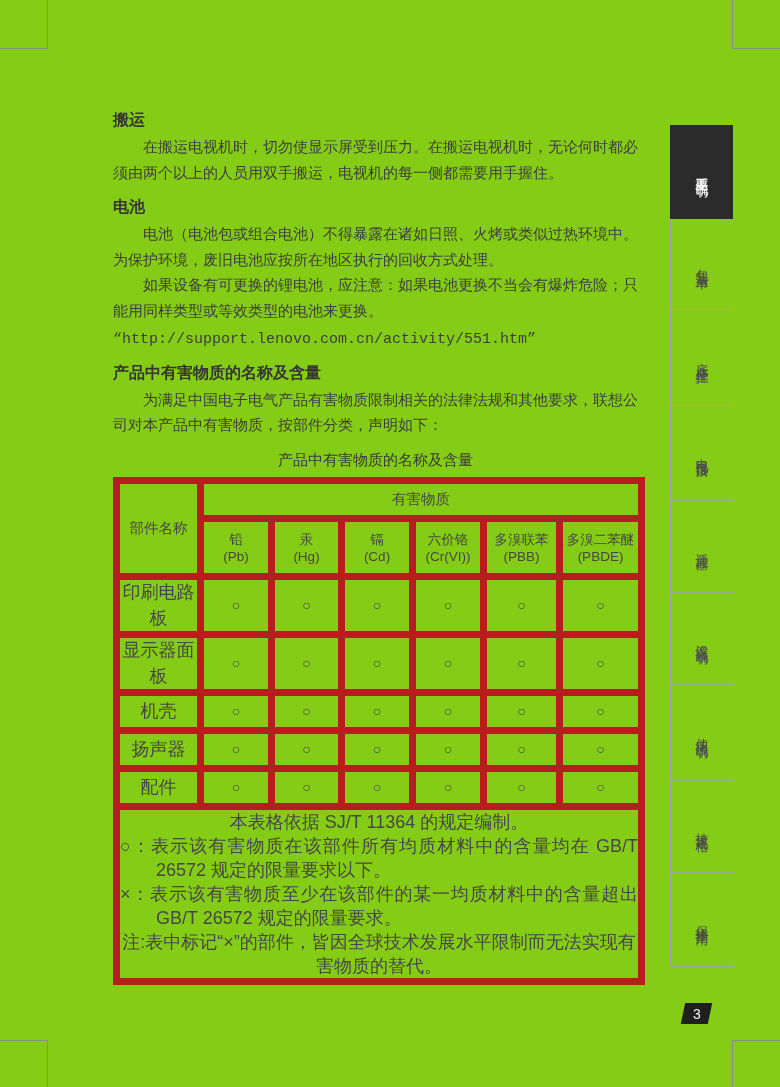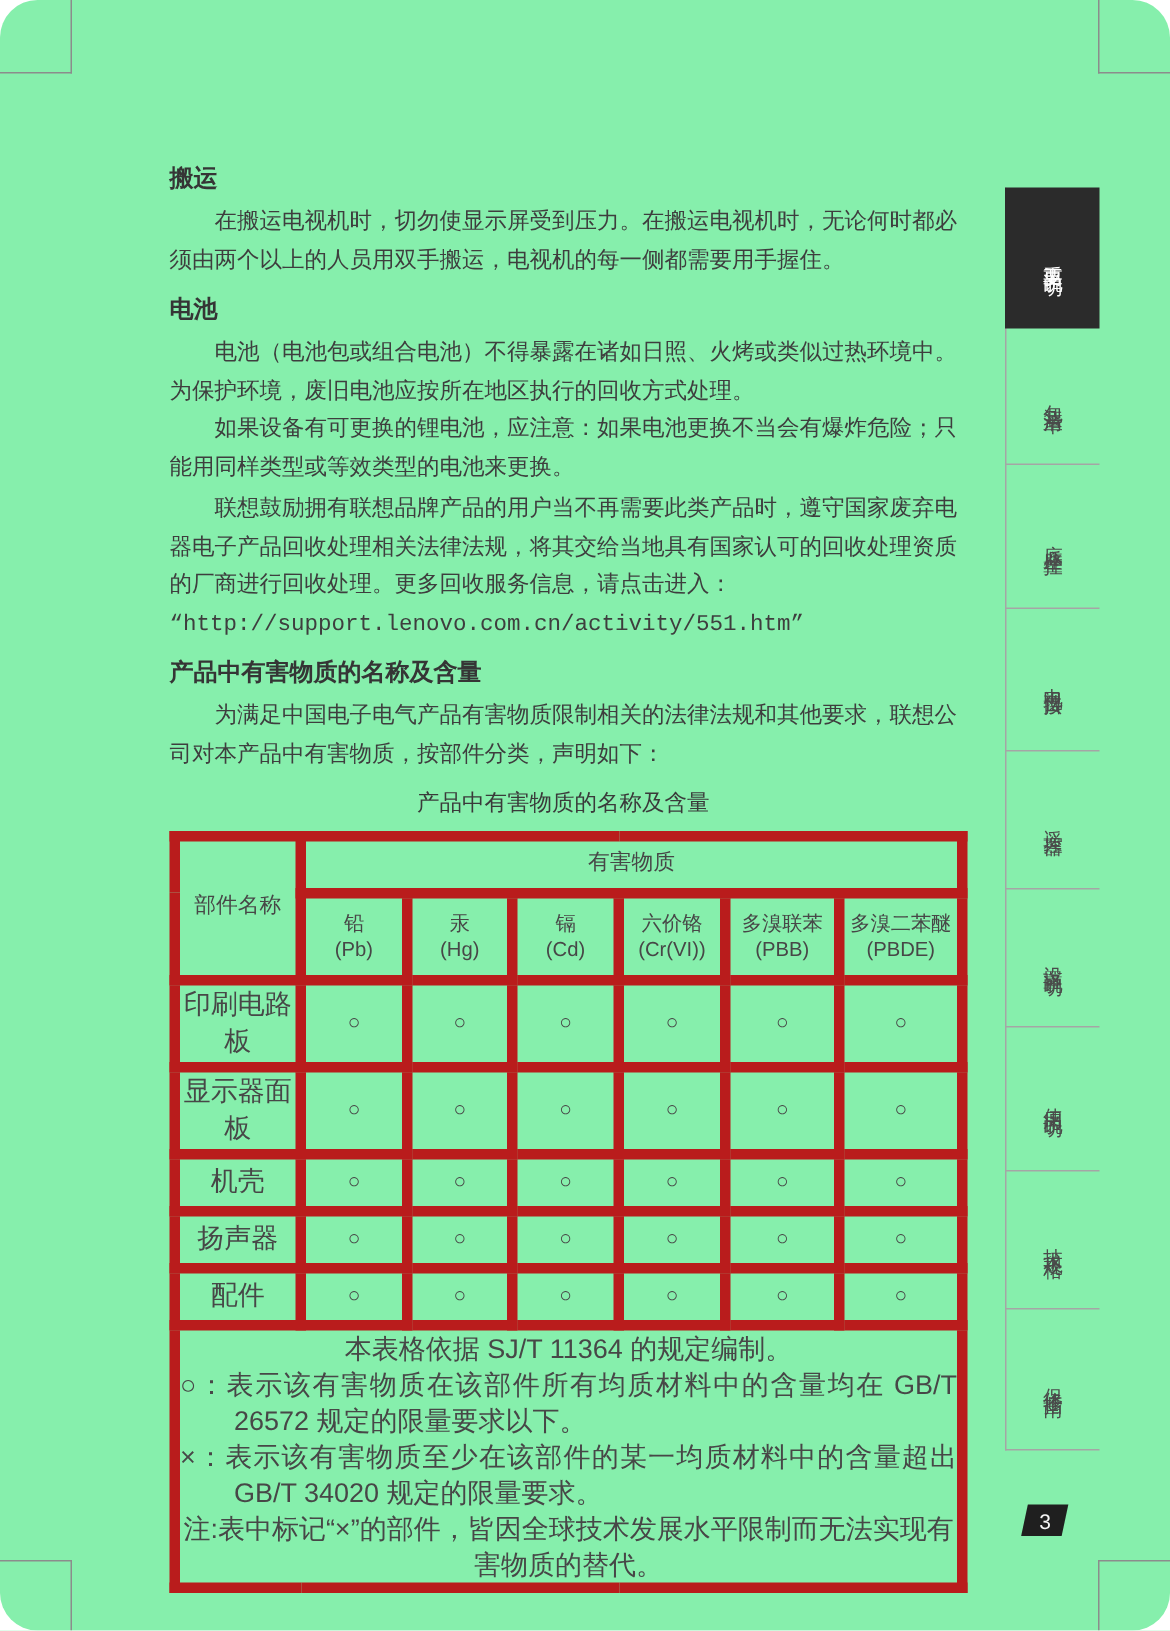--- a/index.html
+++ b/index.html
@@ -1,20 +1,19 @@
 <!DOCTYPE html>
 <html><head>
 <meta charset="utf-8">
 <style>
   html,body{margin:0;padding:0;background:#ffffff;}
   .page{
-    position:relative;width:780px;height:1087px;background:#86efac;overflow:hidden;
+    position:relative;width:780px;height:1087px;background:#84cc16;overflow:hidden;
     font-family:"Liberation Sans","DejaVu Sans",sans-serif;
     color:#3e3e3e;
-    border-radius:25px;
     -webkit-font-smoothing:antialiased;
   }
   
   .crop{position:absolute;border:0 solid #8c8c8c;}
   .crop.tl{left:0;top:0;width:47px;height:48px;border-right-width:1.5px;border-bottom-width:1.5px;}
   .crop.tr{right:0;top:0;width:47px;height:48px;border-left-width:1.5px;border-bottom-width:1.5px;}
   .crop.bl{left:0;top:1040px;width:47px;height:47px;border-right-width:1.5px;border-top-width:1.5px;}
   .crop.br{right:0;top:1040px;width:47px;height:47px;border-left-width:1.5px;border-top-width:1.5px;}
 
   
@@ -73,21 +72,20 @@
       <p>在搬运电视机时，切勿使显示屏受到压力。在搬运电视机时，无论何时都必须由两个以上的人员用双手搬运，电视机的每一侧都需要用手握住。</p>
     </section>
 
     <section>
       <h2>电池</h2>
       <p>电池（电池包或组合电池）不得暴露在诸如日照、火烤或类似过热环境中。为保护环境，废旧电池应按所在地区执行的回收方式处理。</p>
       <p>如果设备有可更换的锂电池，应注意：如果电池更换不当会有爆炸危险；只能用同样类型或等效类型的电池来更换。</p>
     </section>
 
     <section>
-      <p>联想鼓励拥有联想品牌产品的用户当不再需要此类产品时，遵守国家废弃电器电子产品回收处理相关法律法规，将其交给当地具有国家认可的回收处理资质的厂商进行回收处理。更多回收服务信息，请点击进入：</p>
       <p class="noindent">“http://support.lenovo.com.cn/activity/551.htm”</p>
     </section>
 
     <section>
       <h2>产品中有害物质的名称及含量</h2>
       <p>为满足中国电子电气产品有害物质限制相关的法律法规和其他要求，联想公司对本产品中有害物质，按部件分类，声明如下：</p>
     </section>
 
     <div class="tbl-title">产品中有害物质的名称及含量</div>
 
@@ -174,21 +172,21 @@
         <td class="val">○</td>
         <td class="val">○</td>
         <td class="val">○</td>
         <td class="val">○</td>
         <td class="val">○</td>
       </tr>
       <tr>
         <td class="notes" colspan="7">
           <div>本表格依据 SJ/T 11364 的规定编制。</div>
           <div class="hang">○：表示该有害物质在该部件所有均质材料中的含量均在 GB/T 26572 规定的限量要求以下。</div>
-          <div class="hang">×：表示该有害物质至少在该部件的某一均质材料中的含量超出 GB/T 34020 规定的限量要求。</div>
+          <div class="hang">×：表示该有害物质至少在该部件的某一均质材料中的含量超出 GB/T 26572 规定的限量要求。</div>
           <div>注:表中标记“×”的部件，皆因全球技术发展水平限制而无法实现有害物质的替代。</div>
         </td>
       </tr>
     </tbody>
       </table>
   </main>
 
   <nav class="sidebar">
     <div class="tab active" style="height:94px;">重要说明</div>
     <div class="tab" style="height:91px;">包装清单</div>

